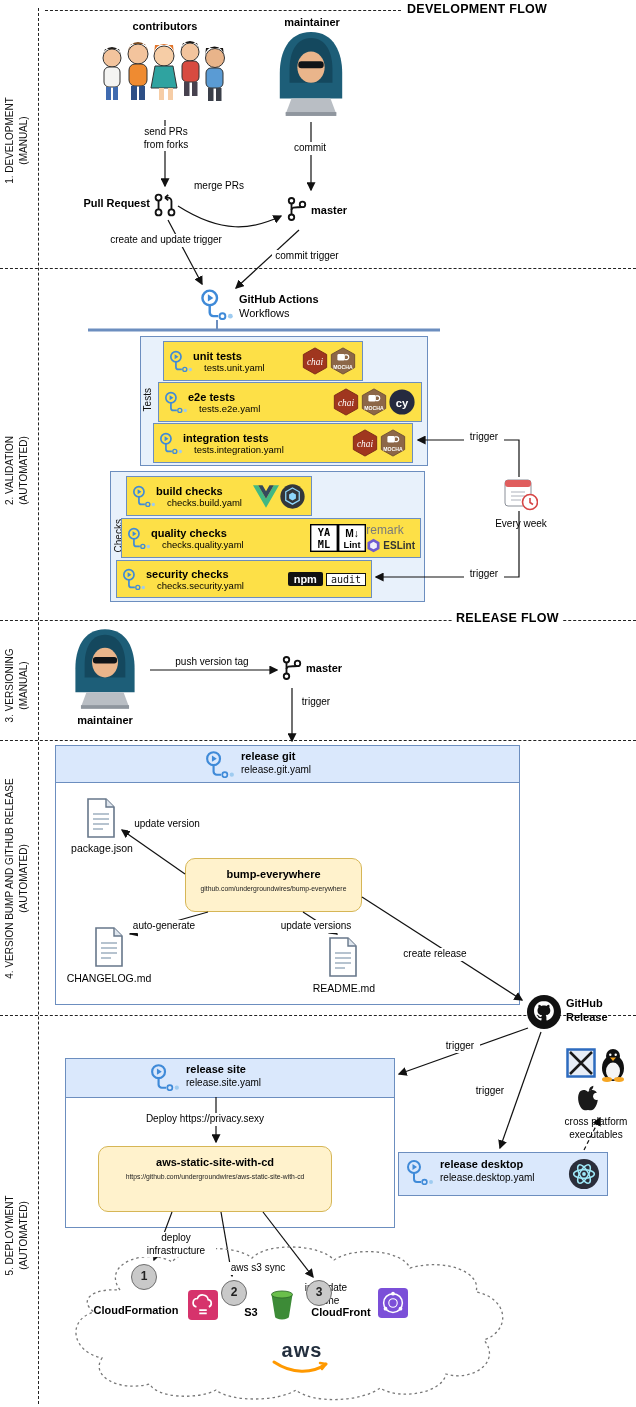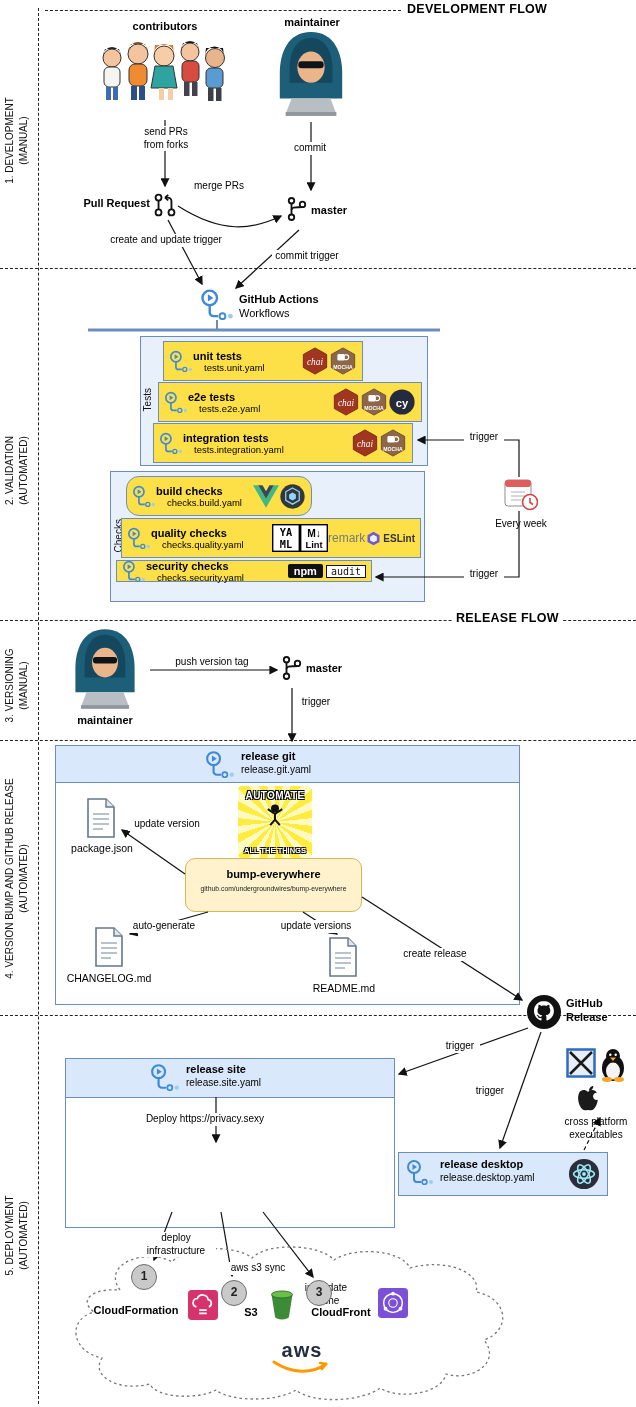--- a/index.html
+++ b/index.html
@@ -18,21 +18,21 @@
   .band{position:absolute;background:#dae8fc;border-bottom:1px solid #6c8ebf;z-index:2;}
   .wf-row{position:absolute;display:flex;align-items:center;gap:0;padding:0 5px;background:#fde047;border:1px solid #6c8ebf;z-index:3;}
   .wf-text{flex:1;min-width:0;overflow:hidden;}
   .wf-title{font-weight:bold;font-size:11px;white-space:nowrap;}
   .wf-file{font-size:9.5px;white-space:nowrap;padding-left:11px;}
   .tool-box{position:absolute;background:#fff2cc;border:1px solid #d6b656;border-radius:10px;text-align:center;z-index:3;}
   .tool-title{font-size:11px;font-weight:bold;margin-top:9px;}
   .tool-sub{font-size:6.8px;margin-top:5px;color:#222;}
   .badge-npm{display:inline-block;background:#111;color:#fff;font-weight:bold;font-size:11px;padding:1px 6px;border-radius:2px;}
   .badge-audit{display:inline-block;border:1.5px solid #111;color:#111;font-family:"DejaVu Sans Mono",monospace;font-size:10px;padding:0 4px;margin-left:3px;background:#fff;}
-  .stack{display:flex;flex-direction:row;align-items:flex-start;gap:1px;}
+  .stack{display:flex;flex-direction:column;align-items:flex-start;gap:1px;}
   .remark{font-size:12px;color:#7a7a7a;}
   .eslint{display:flex;align-items:center;gap:2px;font-size:10px;font-weight:bold;color:#333;justify-content:space-between;}
   .step-circle{position:absolute;width:26px;height:26px;border-radius:50%;background:#c9c9c9;border:1.5px solid #6e6e6e;text-align:center;line-height:23px;font-weight:bold;font-size:12px;color:#222;z-index:6;}
   .meme{position:absolute;overflow:hidden;background:repeating-conic-gradient(#ffec3d 0deg 12deg,#fff9c2 12deg 24deg);border-radius:4px;text-align:center;z-index:3;}
   .meme-top{font-weight:bold;font-size:10px;color:#fff;text-shadow:-1px -1px 0 #000,1px -1px 0 #000,-1px 1px 0 #000,1px 1px 0 #000;margin-top:4px;letter-spacing:.4px;}
   .meme-bottom{position:absolute;bottom:3px;width:100%;font-weight:bold;font-size:7.5px;color:#fff;text-shadow:-1px -1px 0 #000,1px -1px 0 #000,-1px 1px 0 #000,1px 1px 0 #000;}
   .icon{display:block;flex:0 0 auto;z-index:3;}
   .absicon{position:absolute;z-index:3;}
   svg.overlay{position:absolute;left:0;top:0;z-index:5;pointer-events:none;}
   .aws-logo{position:absolute;text-align:center;z-index:6;}
@@ -338,21 +338,21 @@
     <svg class="icon" width="28" height="28">
         <use href="#sym-mocha"></use>
       </svg>
   </div>
 
   <div class="group-box" style="left:110px;top:471px;width:315px;height:131px;"></div>
   <div class="vlabel" style="left:79px;top:529px;width:80px;">
       <div>Checks</div>
     </div>
 
-  <div class="wf-row" style="left:126px;top:476px;width:186px;height:40px;border-radius:13px;">
+  <div class="wf-row" style="left:126px;top:476px;width:186px;height:40px;">
     <svg class="icon" width="24" height="22">
         <use href="#sym-wf"></use>
       </svg>
     <div class="wf-text">
       <div class="wf-title">build checks</div>
       <div class="wf-file">checks.build.yaml</div>
     </div>
     <svg class="icon" width="26" height="23">
         <use href="#sym-vue"></use>
       </svg>
@@ -377,21 +377,21 @@
     <div class="stack">
       <div class="remark">remark</div>
       <div class="eslint">
         <svg width="15" height="15">
             <use href="#sym-eslint-hex"></use>
           </svg>
         <span>ESLint</span>
       </div>
     </div>
   </div>
-  <div class="wf-row" style="left:116px;top:560px;width:256px;height:22px;">
+  <div class="wf-row" style="left:116px;top:560px;width:256px;height:38px;">
     <svg class="icon" width="24" height="22">
         <use href="#sym-wf"></use>
       </svg>
     <div class="wf-text">
       <div class="wf-title">security checks</div>
       <div class="wf-file">checks.security.yaml</div>
     </div>
     <span class="badge-npm">npm</span>
     <span class="badge-audit">audit</span>
   </div>
@@ -421,27 +421,20 @@
     </svg>
   <div class="lbl b f11" style="left:241px;top:750px;width:120px;">release git</div>
   <div class="lbl" style="left:241px;top:764px;width:120px;">release.git.yaml</div>
 
   <svg class="absicon" style="left:86px;top:798px;" width="30" height="40">
       <use href="#sym-doc"></use>
     </svg>
   <div class="lbl c" style="left:60px;top:842px;width:84px;font-size:10.5px;">package.json</div>
   <div class="edge" style="left:128px;top:818px;width:78px;">update version</div>
 
-  <div class="meme" style="left:238px;top:786px;width:74px;height:72px;">
-    <div class="meme-top">AUTOMATE</div>
-    <svg width="24" height="24" style="margin-top:1px;">
-        <use href="#sym-shout"></use>
-      </svg>
-    <div class="meme-bottom">ALL THE THINGS</div>
-  </div>
 
   <div class="tool-box" style="left:185px;top:858px;width:177px;height:54px;">
     <div class="tool-title">bump-everywhere</div>
     <div class="tool-sub">github.com/undergroundwires/bump-everywhere</div>
   </div>
 
   <div class="edge" style="left:126px;top:920px;width:76px;">auto-generate</div>
   <svg class="absicon" style="left:94px;top:926px;" width="30" height="42">
       <use href="#sym-doc"></use>
     </svg>
@@ -479,20 +472,24 @@
   </div>
 
   <div class="big-box" style="left:65px;top:1058px;width:330px;height:170px;"></div>
   <div class="band" style="left:66px;top:1059px;width:328px;height:39px;"></div>
   <svg class="absicon" style="left:150px;top:1063px;" width="30" height="28">
       <use href="#sym-wf"></use>
     </svg>
   <div class="lbl b f11" style="left:186px;top:1063px;width:130px;">release site</div>
   <div class="lbl" style="left:186px;top:1077px;width:130px;">release.site.yaml</div>
   <div class="edge" style="left:138px;top:1113px;width:134px;">Deploy https://privacy.sexy</div>
+  <div class="tool-box" style="left:98px;top:1146px;width:234px;height:66px;">
+    <div class="tool-title">aws-static-site-with-cd</div>
+    <div class="tool-sub">https://github.com/undergroundwires/aws-static-site-with-cd</div>
+  </div>
 
   <div class="band" style="left:398px;top:1152px;width:210px;height:44px;border:1px solid #6c8ebf;z-index:3;"></div>
   <svg class="absicon" style="left:406px;top:1159px;" width="28" height="26">
       <use href="#sym-wf"></use>
     </svg>
   <div class="lbl b f11" style="left:440px;top:1158px;width:124px;">release desktop</div>
   <div class="lbl" style="left:440px;top:1172px;width:124px;">release.desktop.yaml</div>
   <svg class="absicon" style="left:568px;top:1158px;" width="32" height="32">
       <use href="#sym-electron"></use>
     </svg>

